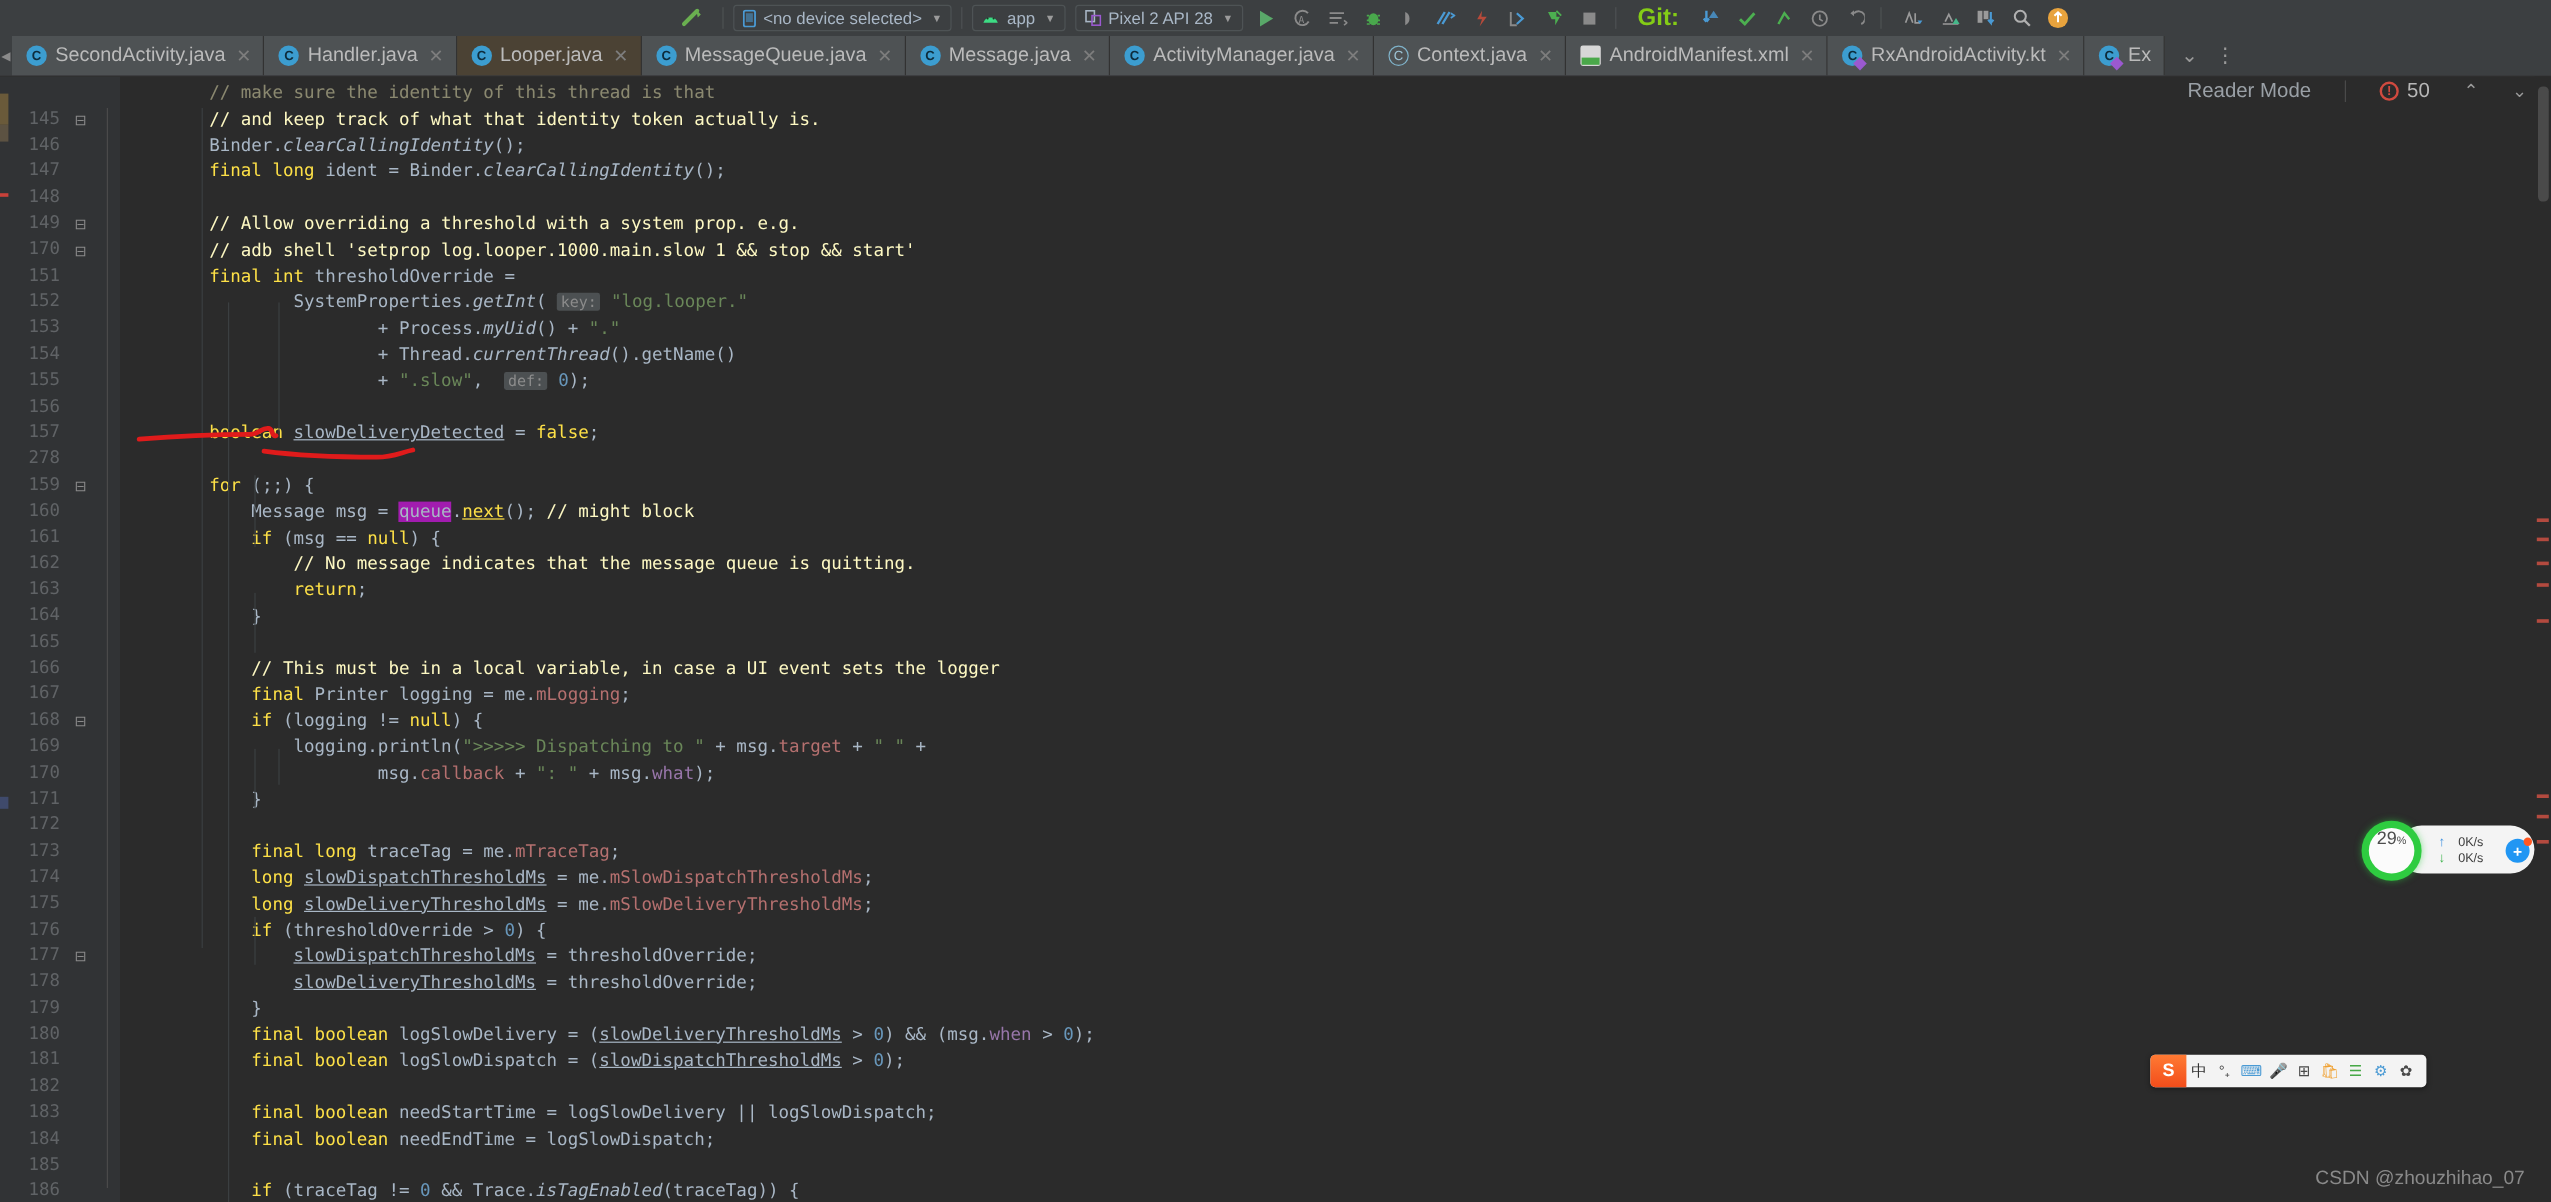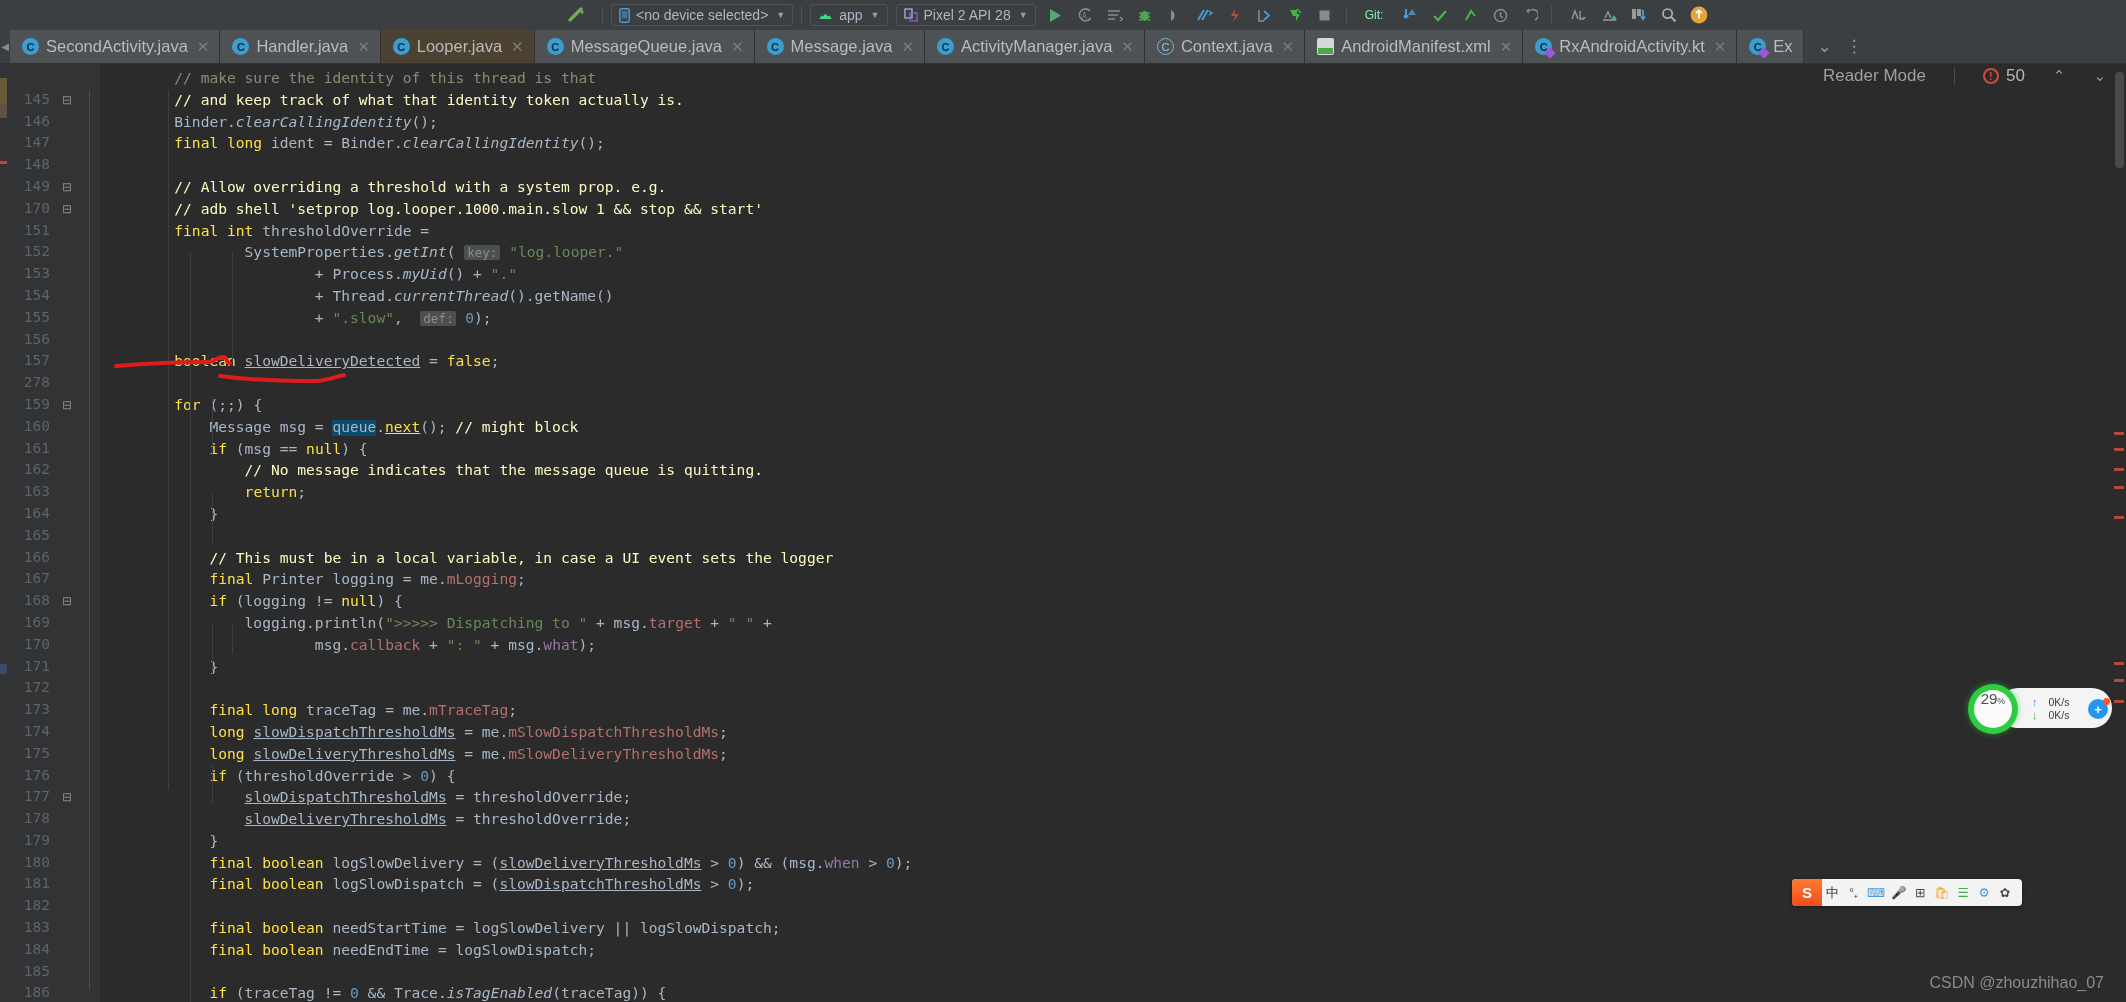--- a/index.html
+++ b/index.html
@@ -27,21 +27,21 @@
     background: #3c3f41; display: flex; align-items: center;
     padding: 0 7px; gap: 6px; color: #a9b7c6; font-size: 14px;
     white-space: nowrap;
   }
   .tb-combo .caret { color: #9b9b9b; font-size: 9px; margin-left: 2px; }
   .tb-icons { display: flex; align-items: center; gap: 4px; margin-left: 6px; }
   .tb-icn {
     width: 26px; height: 22px; display: flex; align-items: center; justify-content: center;
     color: #9a9a9a; font-size: 14px;
   }
-  .git-label { color: #86efac; font-size: 12px; margin: 0 8px 0 10px; }
+  .git-label { color: #84cc16; font-size: 20px; margin: 0 8px 0 10px; font-weight: bold; }
 
   
   .tabbar {
     position: absolute; left: 0; top: 30px; width: 2126px; height: 34px;
     background: #3c3f41; display: flex; align-items: stretch;
     border-bottom: 1px solid #323232;
     overflow: hidden;
   }
   .tab-scroll-arrow {
     width: 10px; display:flex; align-items:center; justify-content:center;
@@ -127,21 +127,21 @@
   .num  { color: #6897bb; }
   .fld  { color: #9876aa; }
   .fld2 { color: #b5706f; }
   .plain{ color: #a9b7c6; }
   .meth { color: #a9b7c6; font-style: italic; }
   .uline{ text-decoration: underline; }
   .param-hint {
     background: #4c5052; color: #8c8c8c; border-radius: 2px;
     padding: 0 3px; font-size: 12.5px;
   }
-  .sel-hl { background: #0c4a6e; font-family: Liberation Mono, monospace; }
+  .sel-hl { background: #a21caf; }
 
   
   .reader-bar {
     position: absolute; right: 20px; top: 66px;
     display: flex; align-items: center; gap: 28px;
     color: #9aa0a6; font-size: 17px;
   }
   .reader-bar .vsep { width: 1px; height: 18px; background: #4a4a4a; }
   .err-badge { display: flex; align-items: center; gap: 7px; color: #b7b7b7; font-size: 17px; }
   .err-circle {

